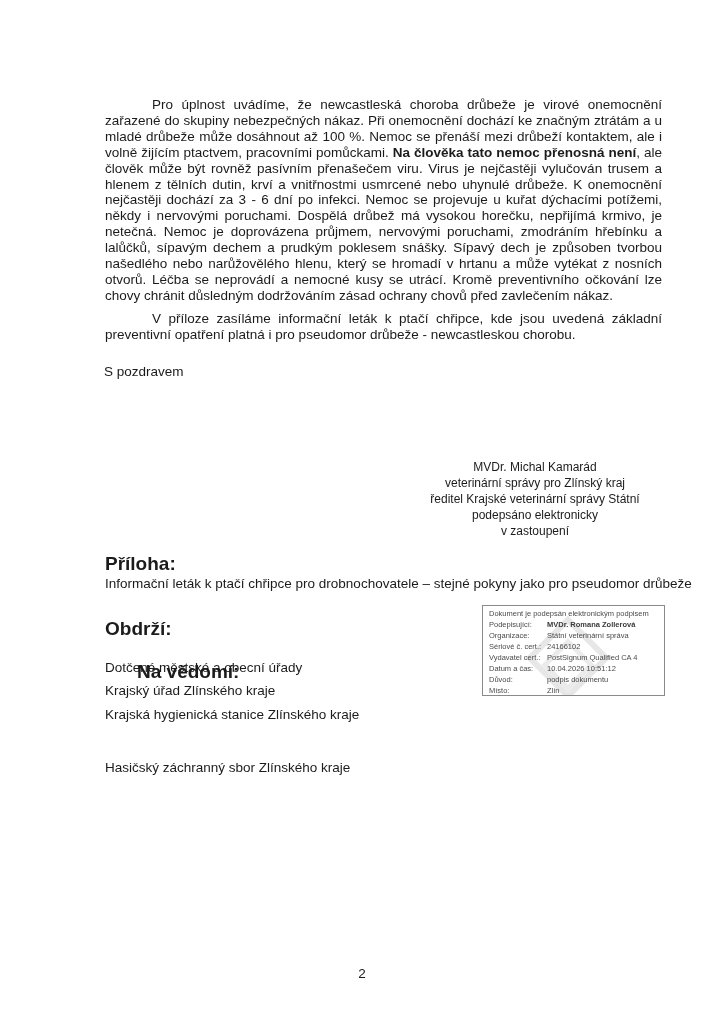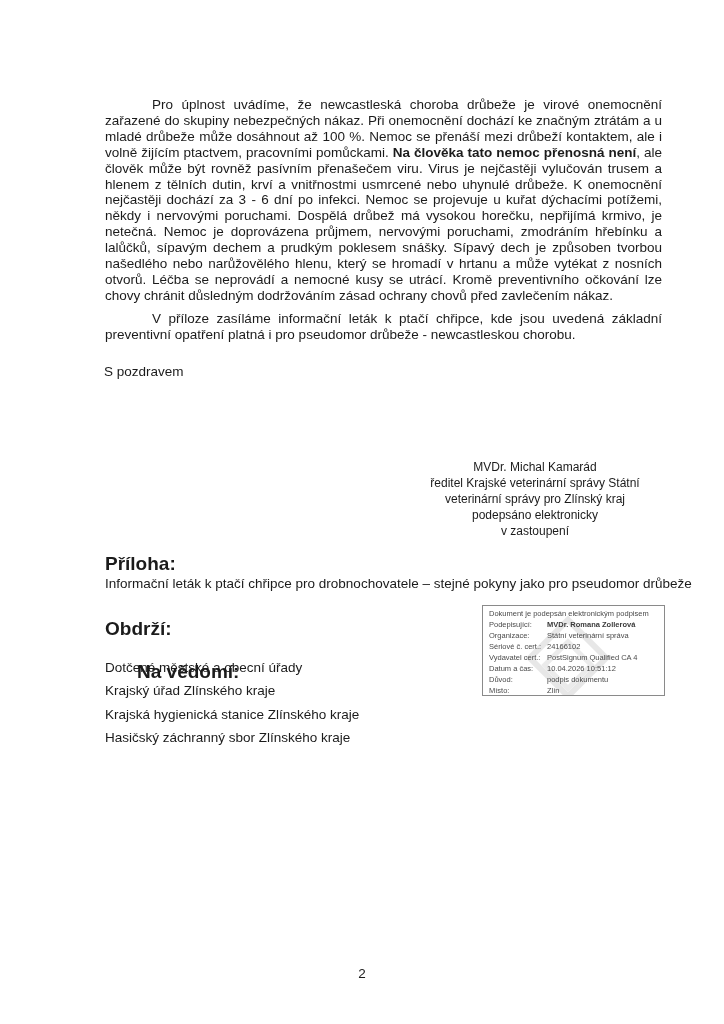--- a/index.html
+++ b/index.html
@@ -58,21 +58,21 @@
     color: #1b1b1b;
     white-space: nowrap;
   }
   .attach-heading { top: 553px; }
   .attach-text { top: 576px; }
   .recip-heading { top: 618px; }
   .recip-item1 { top: 640px; margin-top: 20px; }
   .cc-heading { top: 661px; margin-left: 32px; }
   .cc-item1 { top: 683px; }
   .cc-item2 { top: 707px; }
-  .cc-item3 { top: 730px; }
+  .cc-item3 { top: 760px; }
   .stamp {
     position: absolute;
     left: 482px;
     top: 605px;
     width: 183px;
     height: 91px;
     border: 1px solid #8a8a8a;
     background: #fff;
     font-size: 7.5px;
     line-height: 11px;
@@ -118,22 +118,22 @@
 <div class="page">
 
   <p class="para para1"><span>Pro úplnost uvádíme, že newcastleská choroba drůbeže je virové onemocnění zařazené do skupiny nebezpečných nákaz. Při onemocnění dochází ke značným ztrátám a u mladé drůbeže může dosáhnout až 100 %. Nemoc se přenáší mezi drůbeží kontaktem, ale i volně žijícím ptactvem, pracovními pomůckami. </span><span class="b">Na člověka tato nemoc přenosná není</span><span>, ale člověk může být rovněž pasívním přenašečem viru. Virus je nejčastěji vylučován trusem a hlenem z tělních dutin, krví a vnitřnostmi usmrcené nebo uhynulé drůbeže. K onemocnění nejčastěji dochází za 3 - 6 dní po infekci. Nemoc se projevuje u kuřat dýchacími potížemi, někdy i nervovými poruchami. Dospělá drůbež má vysokou horečku, nepřijímá krmivo, je netečná. Nemoc je doprovázena průjmem, nervovými poruchami, zmodráním hřebínku a lalůčků, sípavým dechem a prudkým poklesem snášky. Sípavý dech je způsoben tvorbou našedlého nebo narůžovělého hlenu, který se hromadí v hrtanu a může vytékat z nosních otvorů. Léčba se neprovádí a nemocné kusy se utrácí. Kromě preventivního očkování lze chovy chránit důsledným dodržováním zásad ochrany chovů před zavlečením nákaz.</span></p>
 
   <p class="para para2">V příloze zasíláme informační leták k ptačí chřipce, kde jsou uvedená základní preventivní opatření platná i pro pseudomor drůbeže - newcastleskou chorobu.</p>
 
   <div class="closing">S pozdravem</div>
 
   <div class="sig-block">
     <div>MVDr. Michal Kamarád</div>
+    <div>veterinární správy pro Zlínský kraj</div>
     <div>ředitel Krajské veterinární správy Státní</div>
-    <div>veterinární správy pro Zlínský kraj</div>
     <div>podepsáno elektronicky</div>
     <div>v zastoupení</div>
   </div>
 
   <div class="section-heading attach-heading">Příloha:</div>
   <div class="plain-line attach-text">Informační leták k ptačí chřipce pro drobnochovatele – stejné pokyny jako pro pseudomor drůbeže</div>
 
   <div class="section-heading recip-heading">Obdrží:</div>
   <div class="plain-line recip-item1">Dotčené městské a obecní úřady</div>
 

